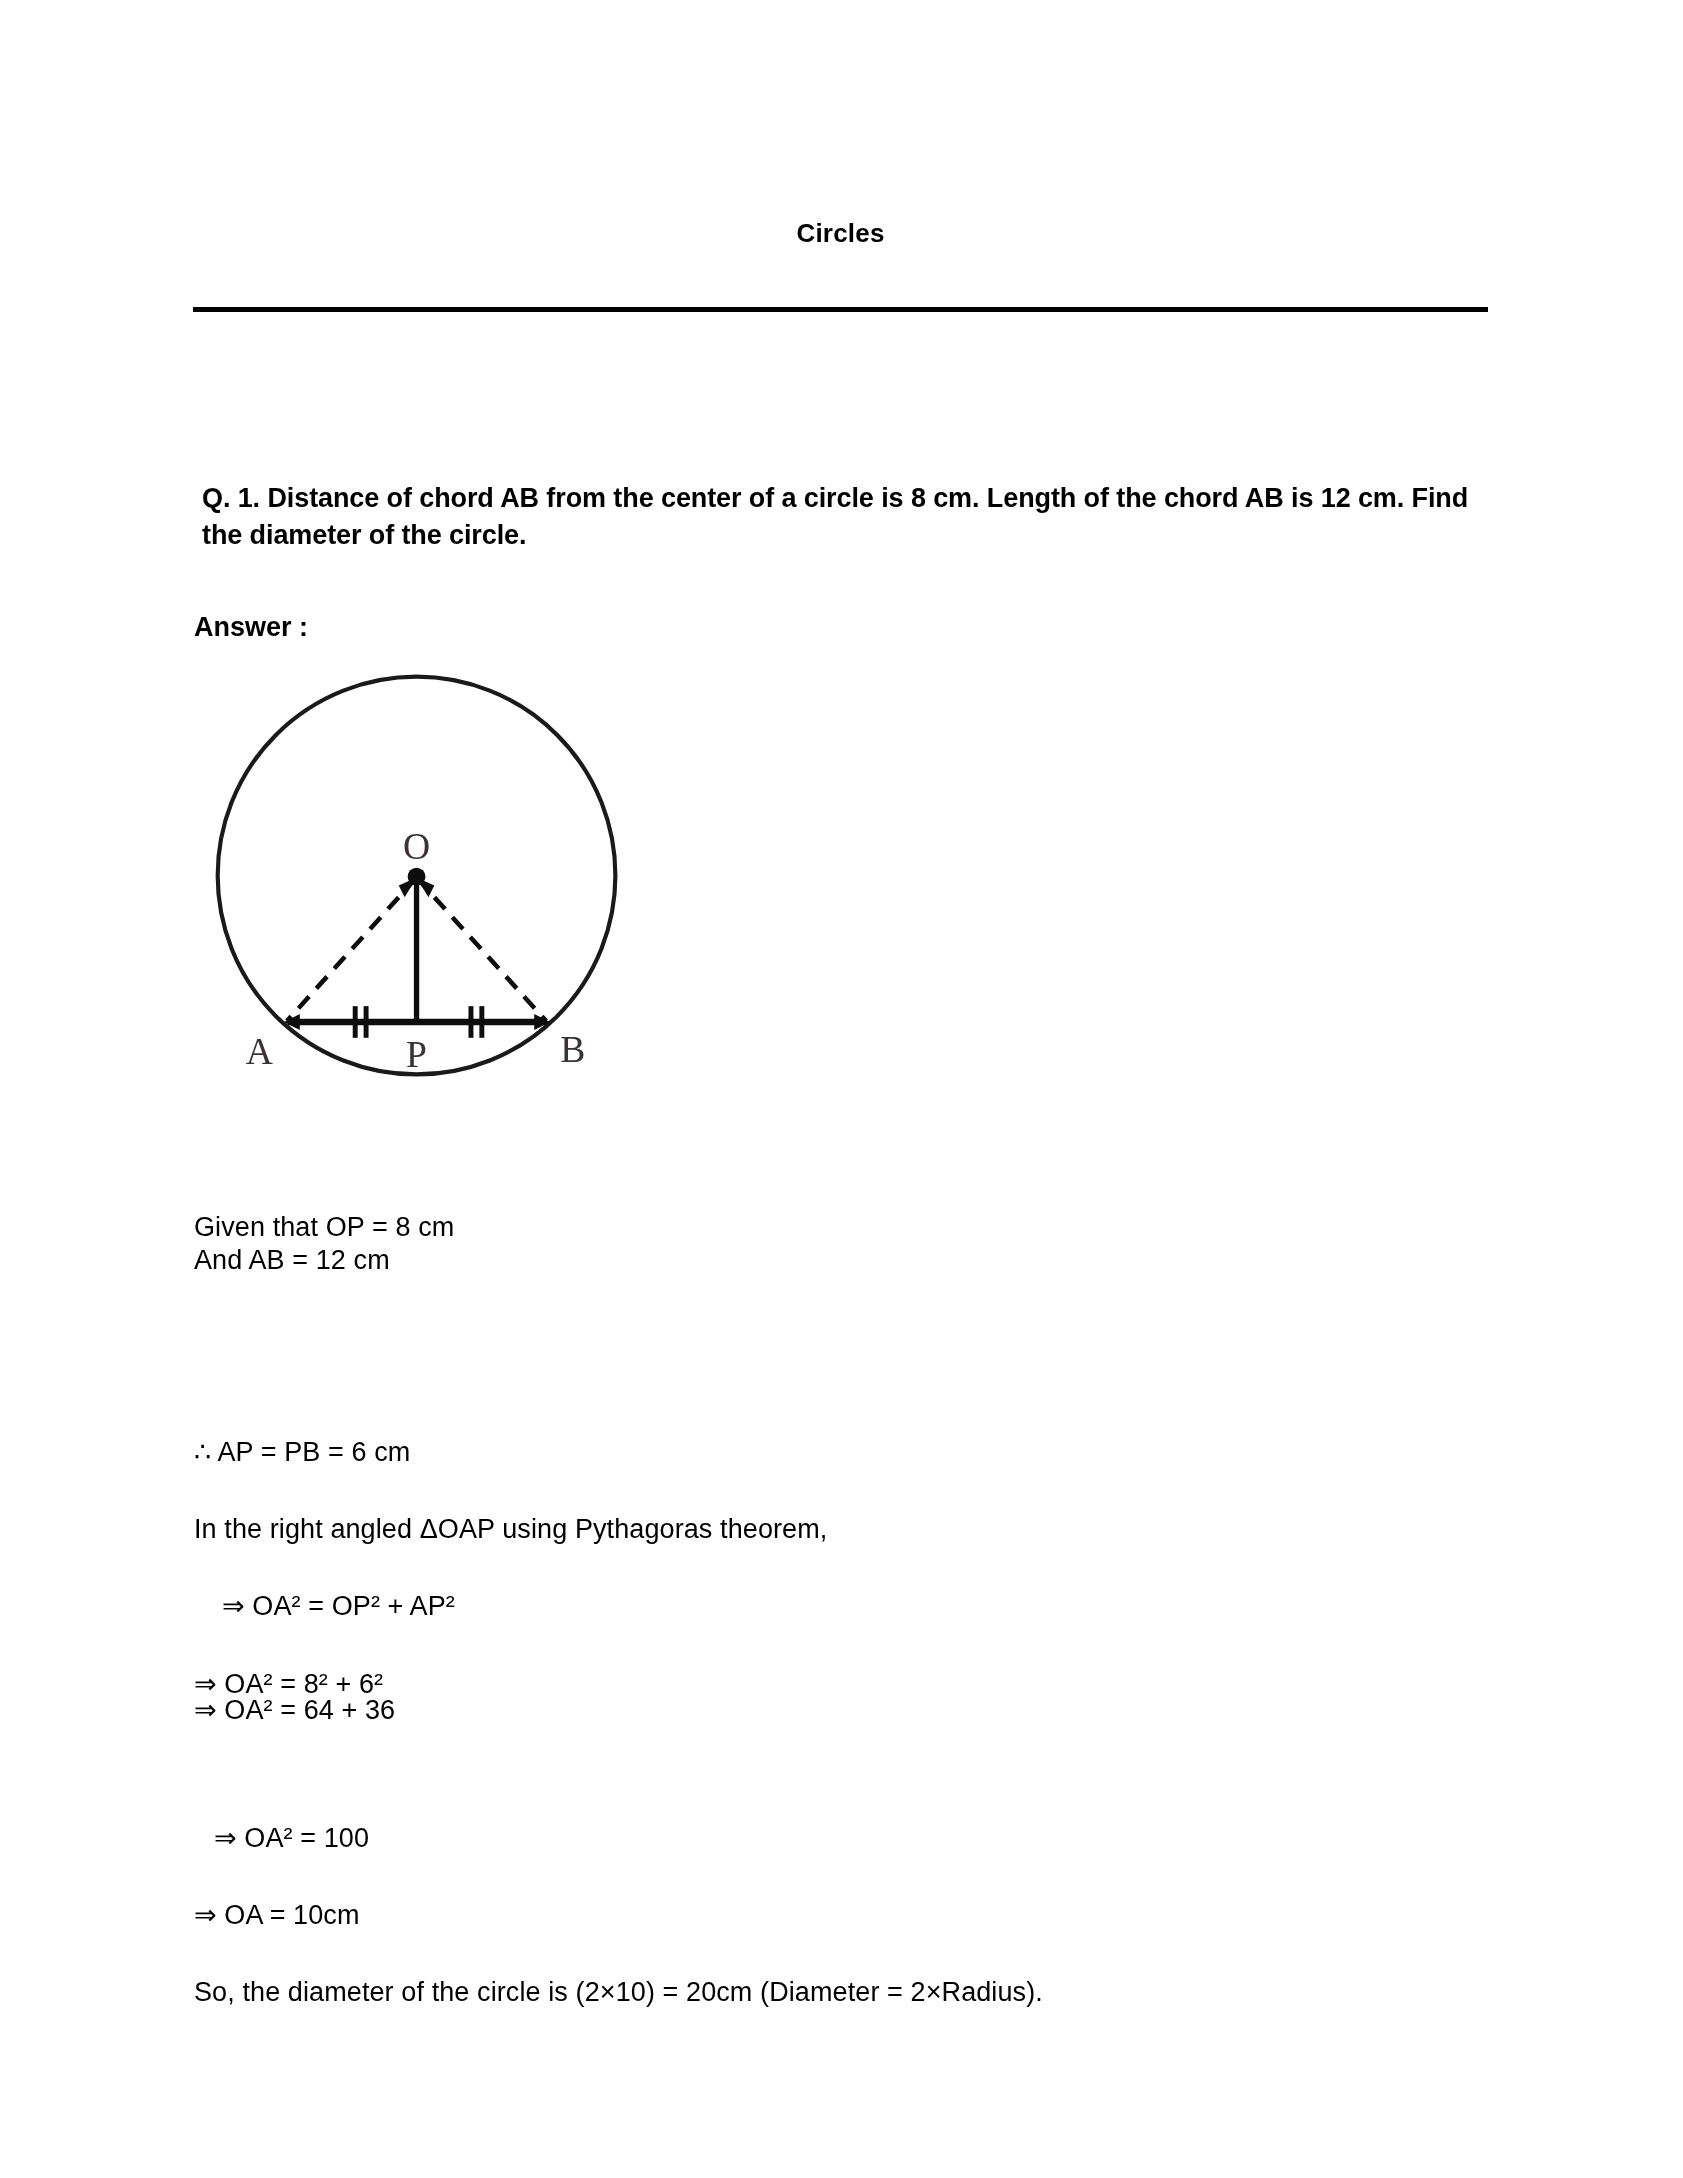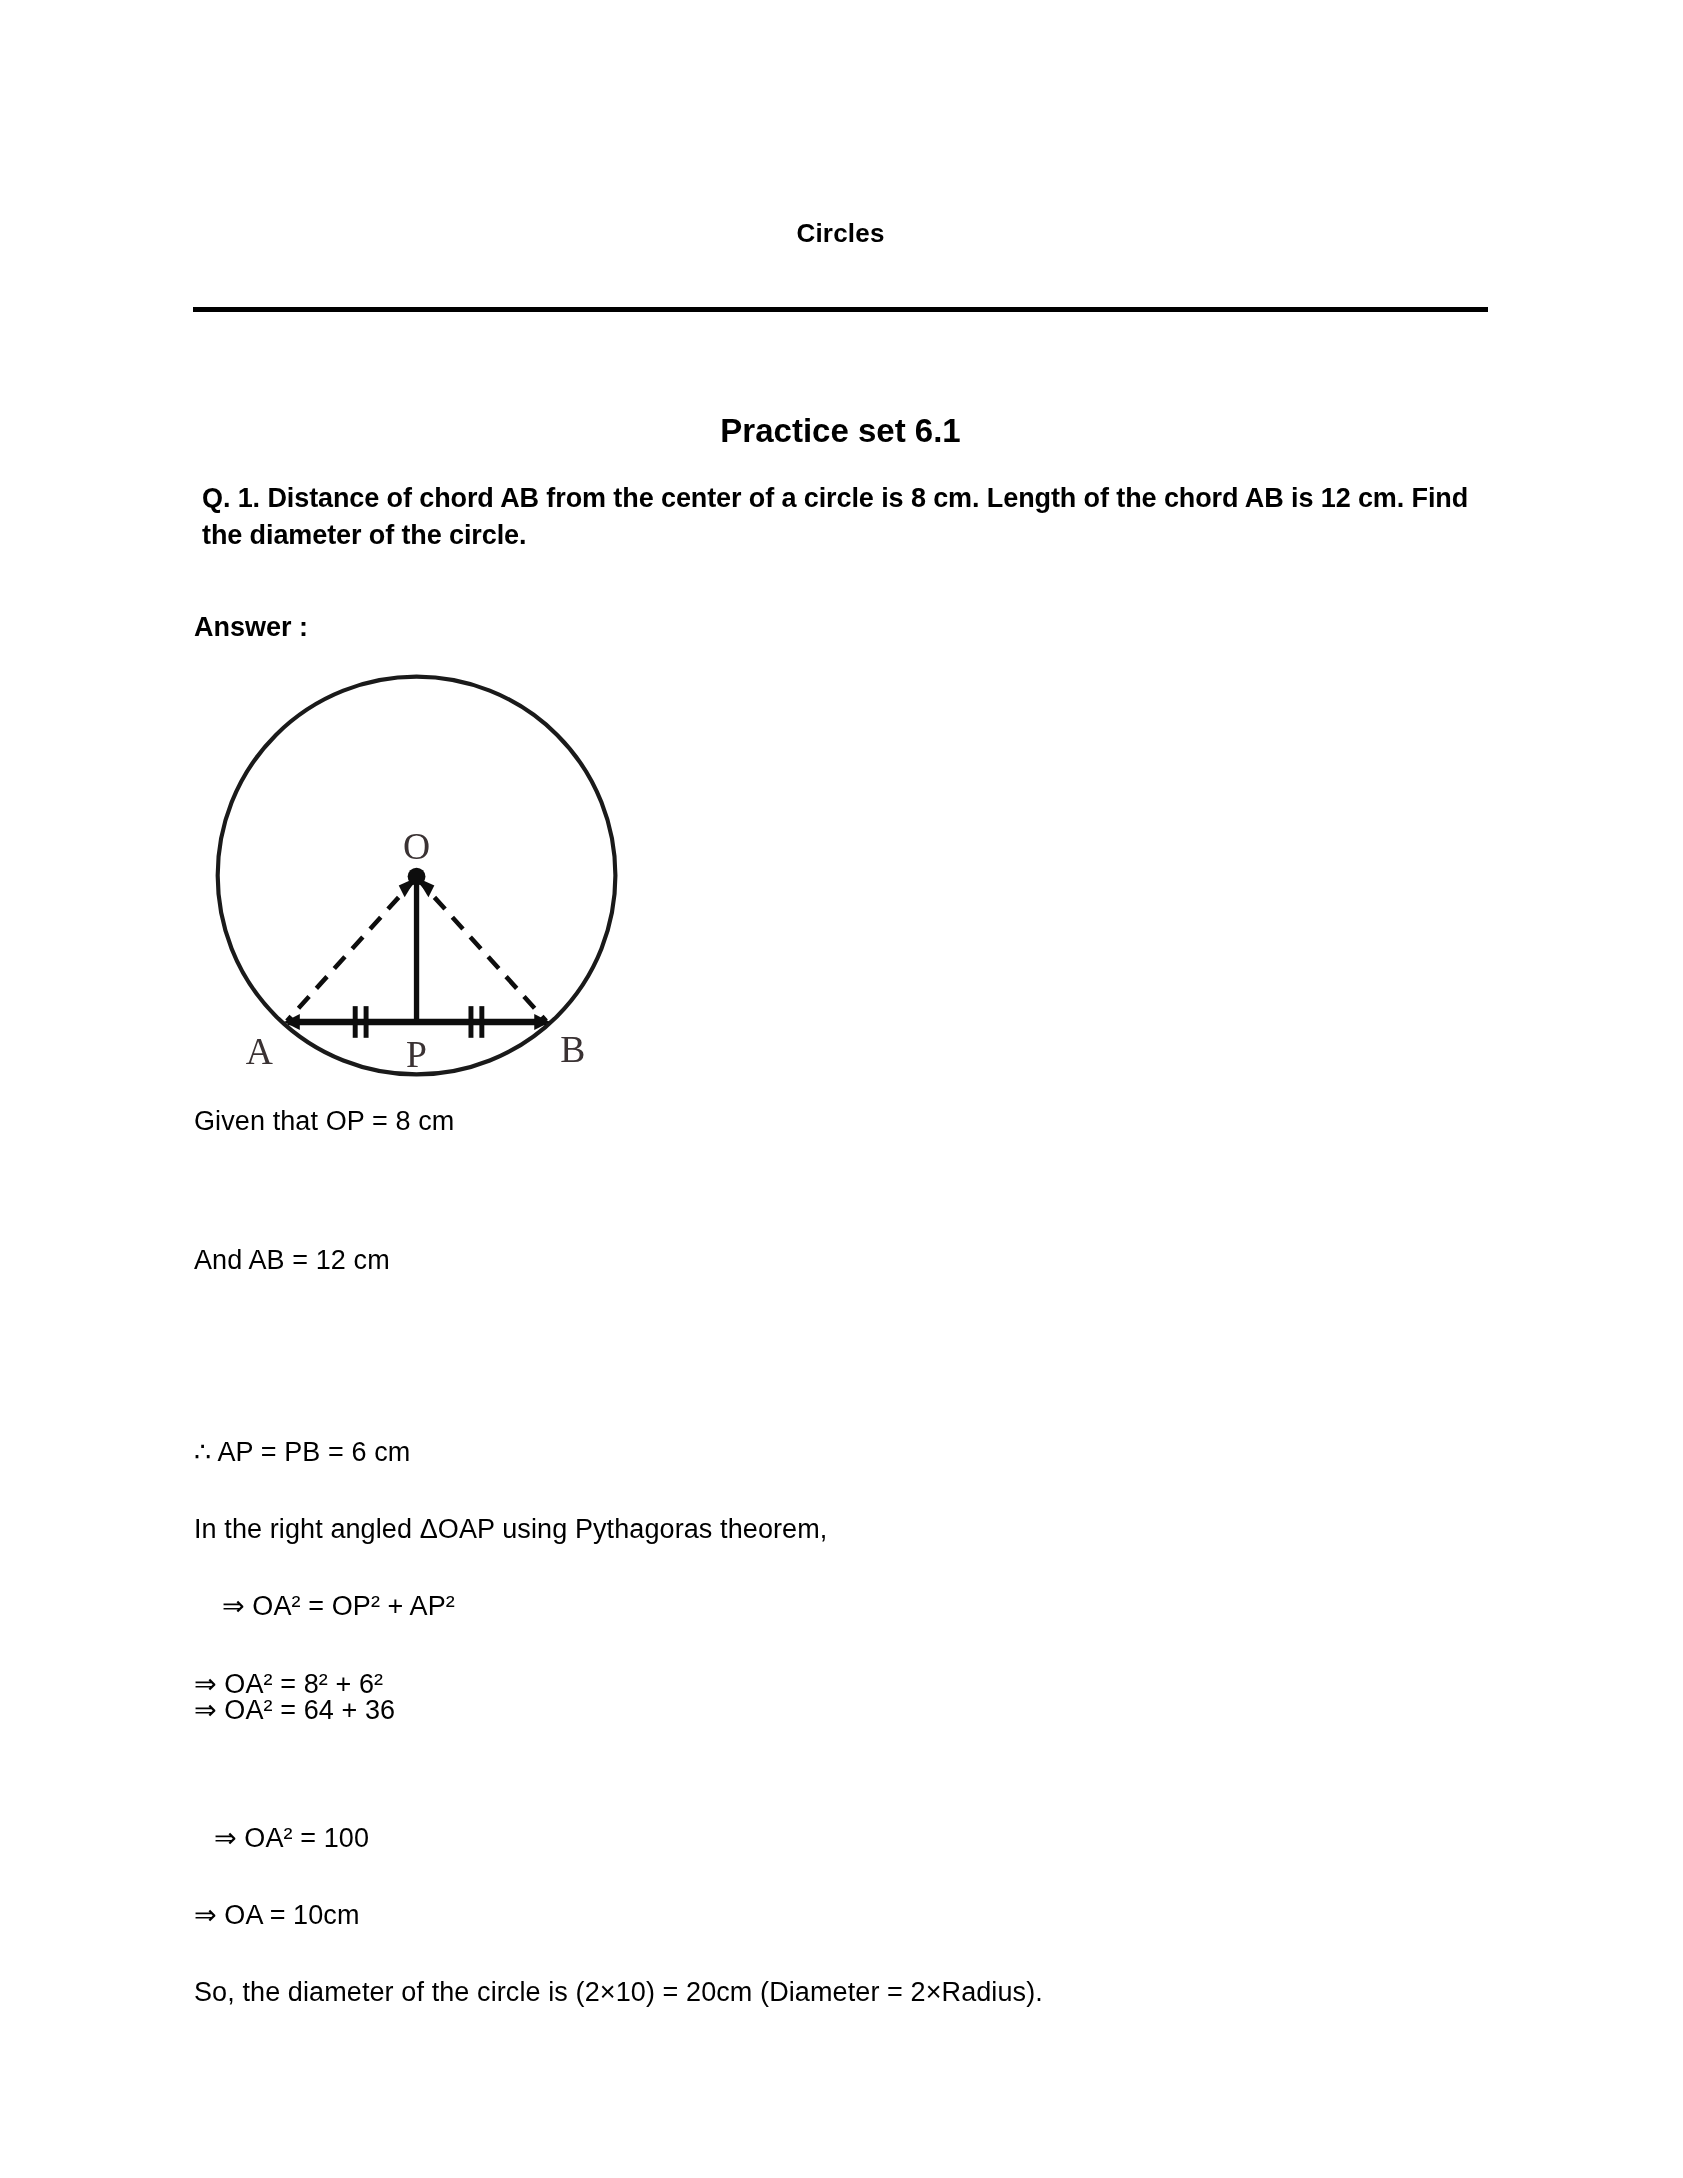--- a/index.html
+++ b/index.html
@@ -101,21 +101,20 @@
 </style>
 </head>
 <body>
 
 <div class="page">
 
   <h1 class="doc-title">Circles</h1>
 
   <div class="title-rule"></div>
 
-  <h2 class="set-heading">Practice set 6.1</h2>
 
   <p class="question">Q. 1. Distance of chord AB from the center of a circle is 8 cm. Length of the chord AB is 12 cm. Find the diameter of the circle.</p>
 
   <p class="answer-label">Answer :</p>
 
   <div class="figure">
     <svg width="465" height="465" viewBox="0 0 470 470" xmlns="http://www.w3.org/2000/svg">
 
       <circle cx="231" cy="230" r="201" fill="none" stroke="#1a1a1a" stroke-width="4.2"></circle>
 
@@ -140,21 +139,21 @@
       <line x1="286" y1="362" x2="286" y2="394" stroke="#0d0d0d" stroke-width="5"></line>
       <line x1="297" y1="362" x2="297" y2="394" stroke="#0d0d0d" stroke-width="5"></line>
 
       <text x="231" y="213" text-anchor="middle" font-family="Liberation Serif, serif" font-size="38" fill="#3a3233">O</text>
       <text x="72" y="420" text-anchor="middle" font-family="Liberation Serif, serif" font-size="38" fill="#3a3233">A</text>
       <text x="231" y="424" text-anchor="middle" font-family="Liberation Serif, serif" font-size="38" fill="#3a3233">P</text>
       <text x="389" y="418" text-anchor="middle" font-family="Liberation Serif, serif" font-size="38" fill="#3a3233">B</text>
     </svg>
   </div>
 
-  <p class="body-line" style="top:1075px;">Given that OP = 8 cm</p>
+  <p class="body-line" style="top:1181px;">Given that OP = 8 cm</p>
 
   <p class="body-line" style="top:1214px;">And AB = 12 cm</p>
 
 
   <p class="body-line" style="top:1406px;">∴ AP = PB = 6 cm</p>
 
   <p class="body-line" style="top:1483px;">In the right angled ΔOAP using Pythagoras theorem,</p>
 
   <p class="body-line" style="top:1560px;margin-left:28px;">⇒ OA² = OP² + AP²</p>
 

